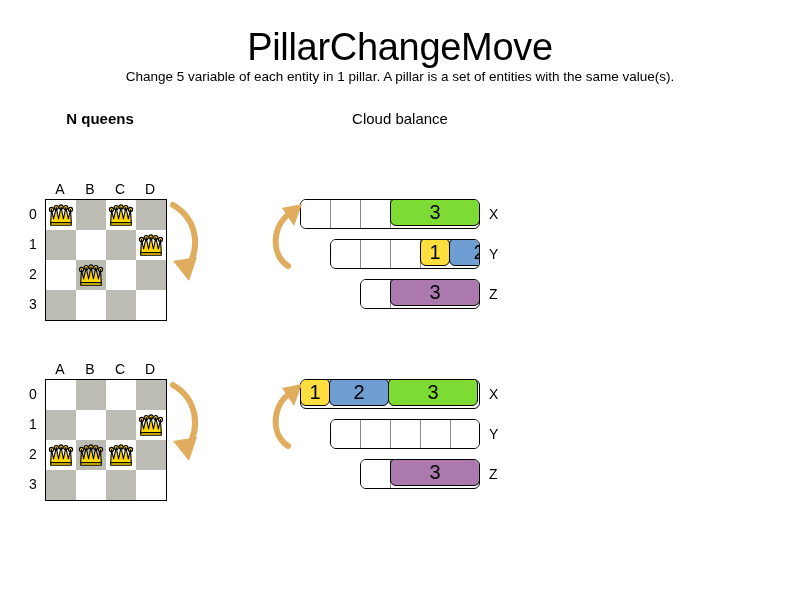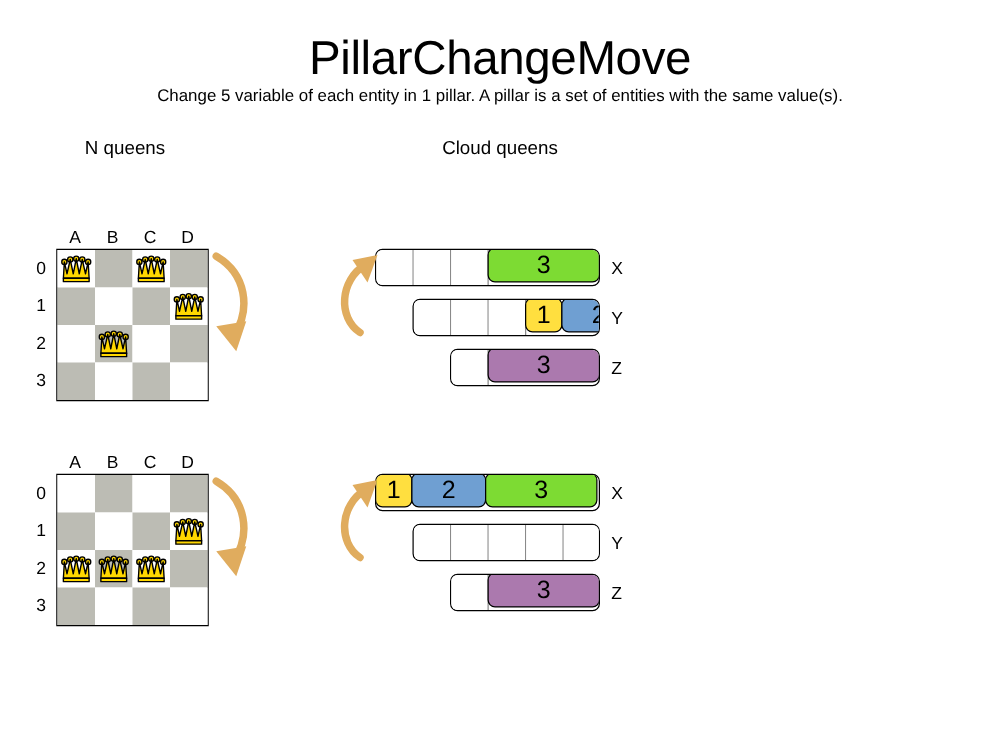--- a/index.html
+++ b/index.html
@@ -32,21 +32,21 @@
     font-size: 13.5px;
     line-height: 18px;
   }
 
   
   .section-heading {
     font-size: 15px;
     line-height: 20px;
     text-align: center;
   }
-  #heading-nqueens { left: 40px; top: 109px; width: 120px; }
+  #heading-nqueens { left: 40px; top: 109px; width: 120px; font-weight: bold; }
   #heading-cloud   { left: 330px; top: 109px; width: 140px; }
 
   
   .board-wrap { position: absolute; }
   .board {
     position: absolute;
     left: 45px; top: 199px;
     width: 120px; height: 120px;
     border: 1.6px solid #000;
     box-sizing: content-box;
@@ -113,21 +113,21 @@
   .arrow { position: absolute; }
   .arrow svg { display: block; }
 </style>
 </head>
 <body>
 
 <div class="abs" id="page-title">PillarChangeMove</div>
 <div class="abs" id="page-subtitle">Change 5 variable of each entity in 1 pillar. A pillar is a set of entities with the same value(s).</div>
 
 <div class="abs section-heading" id="heading-nqueens">N queens</div>
-<div class="abs section-heading" id="heading-cloud">Cloud queens</div>
+<div class="abs section-heading" id="heading-cloud">Cloud balance</div>
 
 <div class="board-wrap" id="board-before">
     <div class="col-label" style="left: 45px; top: 181px;">A</div>
     <div class="col-label" style="left: 75px; top: 181px;">B</div>
     <div class="col-label" style="left: 105px; top: 181px;">C</div>
     <div class="col-label" style="left: 135px; top: 181px;">D</div>
     <div class="row-label" style="top: 199px;">0</div>
     <div class="row-label" style="top: 229px;">1</div>
     <div class="row-label" style="top: 259px;">2</div>
     <div class="row-label" style="top: 289px;">3</div>

